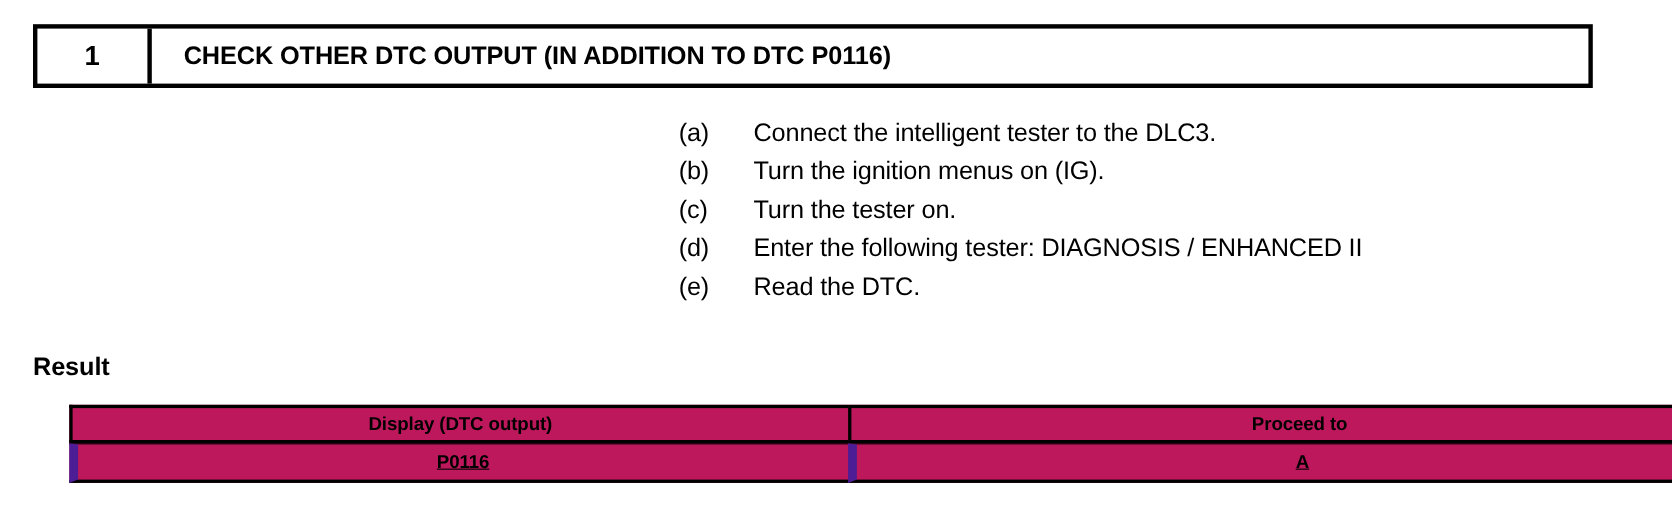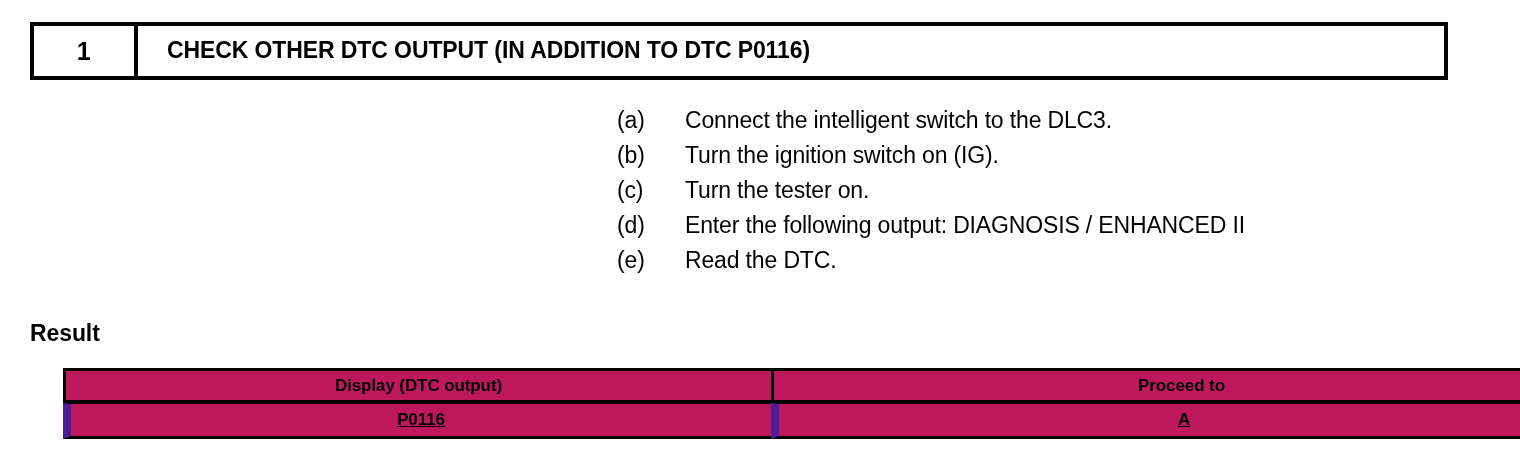--- a/index.html
+++ b/index.html
@@ -152,37 +152,37 @@
   </div>
   <div class="step-title-cell">
     <span class="step-title">CHECK OTHER DTC OUTPUT (IN ADDITION TO DTC P0116)</span>
   </div>
 </div>
 
 <div class="procedure">
 
   <div class="proc-row">
     <span class="proc-label">(a)</span>
-    <span class="proc-text">Connect the intelligent switch to the DLC3.</span>
+    <span class="proc-text">Connect the intelligent tester to the DLC3.</span>
   </div>
 
   <div class="proc-row">
     <span class="proc-label">(b)</span>
-    <span class="proc-text">Turn the ignition switch on (IG).</span>
+    <span class="proc-text">Turn the ignition menus on (IG).</span>
   </div>
 
   <div class="proc-row">
     <span class="proc-label">(c)</span>
     <span class="proc-text">Turn the tester on.</span>
   </div>
 
   <div class="proc-row">
     <span class="proc-label">(d)</span>
     <span class="proc-text">
-      <span>Enter the following output: DIAGNOSIS / ENHANCED II</span>
+      <span>Enter the following tester: DIAGNOSIS / ENHANCED II</span>
     </span>
   </div>
 
   <div class="proc-row">
     <span class="proc-label">(e)</span>
     <span class="proc-text">Read the DTC.</span>
   </div>
 
 </div>
 

